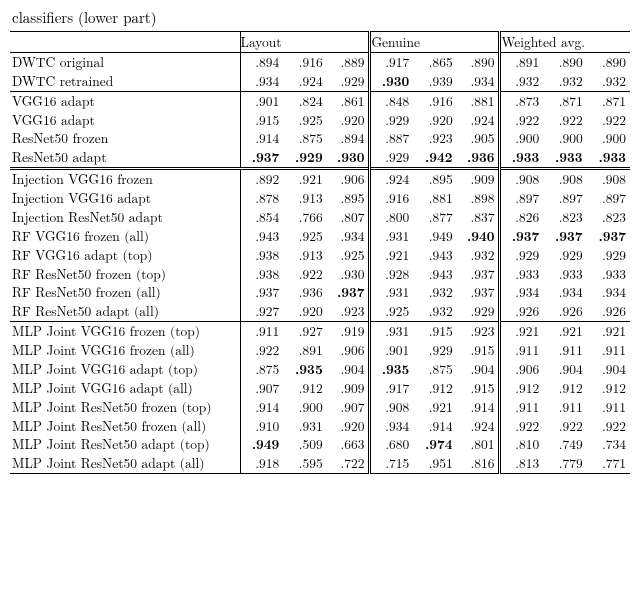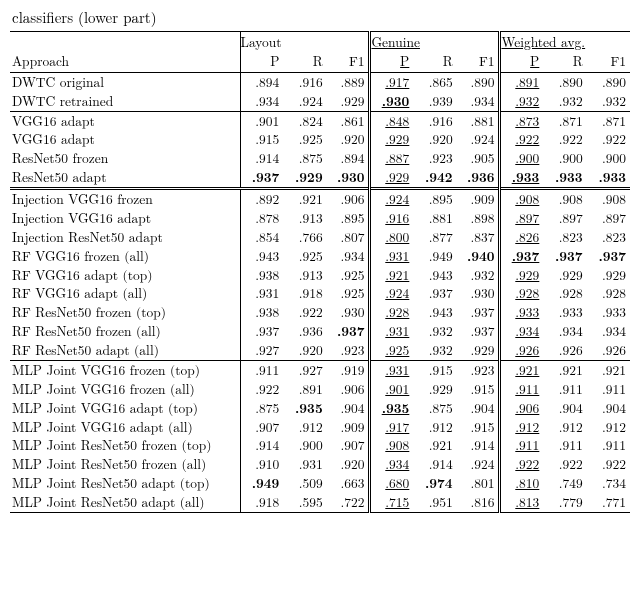--- a/index.html
+++ b/index.html
@@ -37,21 +37,21 @@
   
   .top-rule td, .top-rule th { border-top: 1px solid #000; }
   .mid-rule td, .mid-rule th { border-top: 1px solid #000; }
   .dbl-rule td, .dbl-rule th {
     border-top: 3px double #000;
   }
   .bot-rule td { border-bottom: 1px solid #000; }
 
   
   .vs  { border-left: 1px solid #000; }           
-  .vd  { border-left: 3px double #000; text-decoration: underline; }          
+  .vd  { border-left: 3px double #000; }          
 
   thead th { vertical-align: bottom; }
   thead .row1 th { padding-top: 2px; }
   thead .row2 th { padding-bottom: 2px; }
 </style>
 </head>
 <body>
 <div class="wrap">
 
 <div class="caption-frag">classifiers (lower part)</div>
@@ -68,32 +68,20 @@
     <col class="metric">
         <col class="metric">
         <col class="metric">
   </colgroup>
   <thead>
     <tr class="row1 top-rule">
       <th class="approach-col"></th>
       <th class="grp-header vs" colspan="3">Layout</th>
       <th class="grp-header vd" colspan="3">Genuine</th>
       <th class="grp-header vd" colspan="3">Weighted avg.</th>
-    </tr>
-    <tr class="row2">
-      <th class="approach-col">Approach</th>
-      <th class="metric vs">P</th>
-      <th class="metric">R</th>
-      <th class="metric">F1</th>
-      <th class="metric vd">P</th>
-      <th class="metric">R</th>
-      <th class="metric">F1</th>
-      <th class="metric vd">P</th>
-      <th class="metric">R</th>
-      <th class="metric">F1</th>
     </tr>
   </thead>
   <tbody id="tbody">
         <tr class="mid-rule">
           <td class="approach-col">DWTC original</td>
           <td class="metric vs">.894</td>
           <td class="metric">.916</td>
           <td class="metric">.889</td>
           <td class="metric vd">.917</td>
           <td class="metric">.865</td>
@@ -216,32 +204,20 @@
           <td class="metric">.913</td>
           <td class="metric">.925</td>
           <td class="metric vd">.921</td>
           <td class="metric">.943</td>
           <td class="metric">.932</td>
           <td class="metric vd">.929</td>
           <td class="metric">.929</td>
           <td class="metric">.929</td>
         </tr>
         <tr>
-          <td class="approach-col">RF VGG16 adapt (all)</td>
-          <td class="metric vs">.931</td>
-          <td class="metric">.918</td>
-          <td class="metric">.925</td>
-          <td class="metric vd">.924</td>
-          <td class="metric">.937</td>
-          <td class="metric">.930</td>
-          <td class="metric vd">.928</td>
-          <td class="metric">.928</td>
-          <td class="metric">.928</td>
-        </tr>
-        <tr>
           <td class="approach-col">RF ResNet50 frozen (top)</td>
           <td class="metric vs">.938</td>
           <td class="metric">.922</td>
           <td class="metric">.930</td>
           <td class="metric vd">.928</td>
           <td class="metric">.943</td>
           <td class="metric">.937</td>
           <td class="metric vd">.933</td>
           <td class="metric">.933</td>
           <td class="metric">.933</td>

